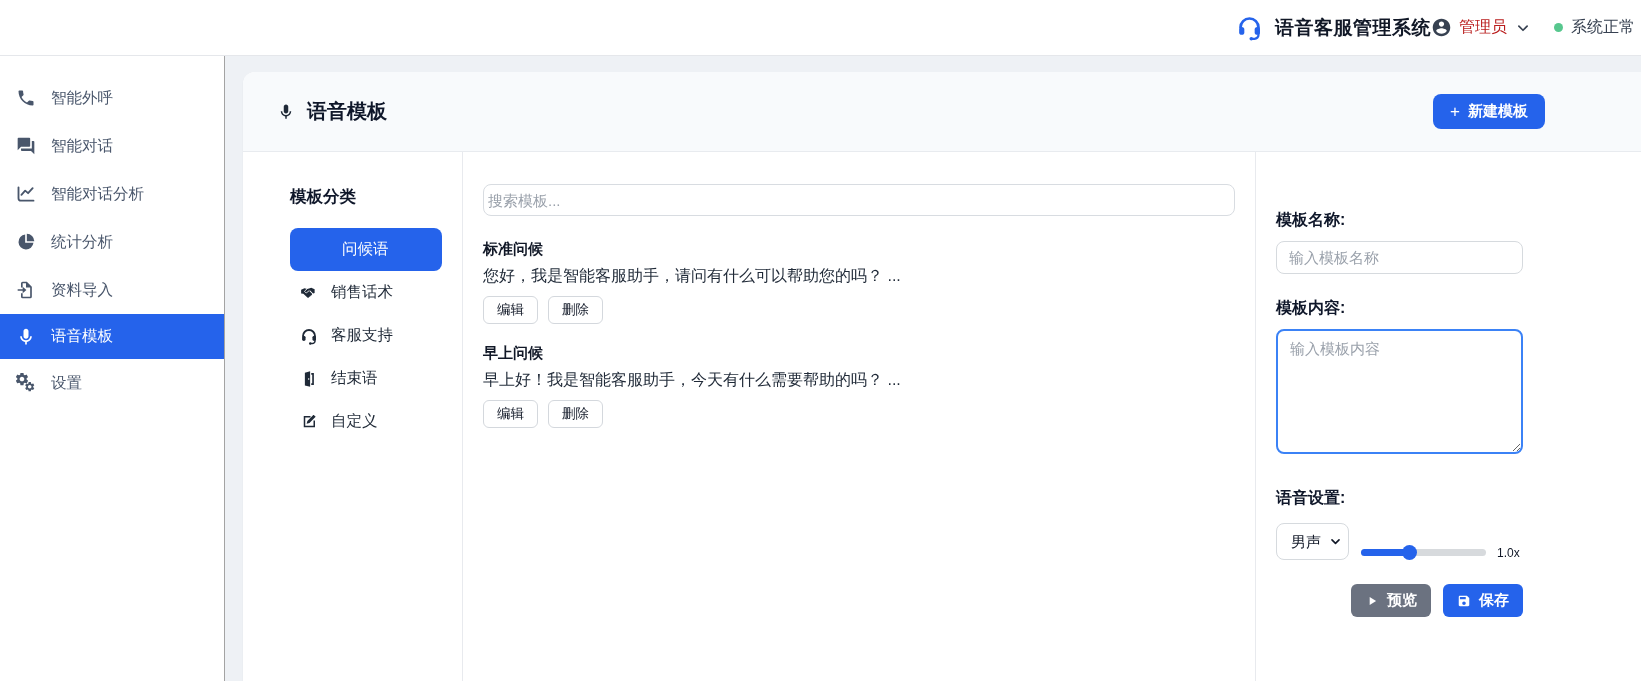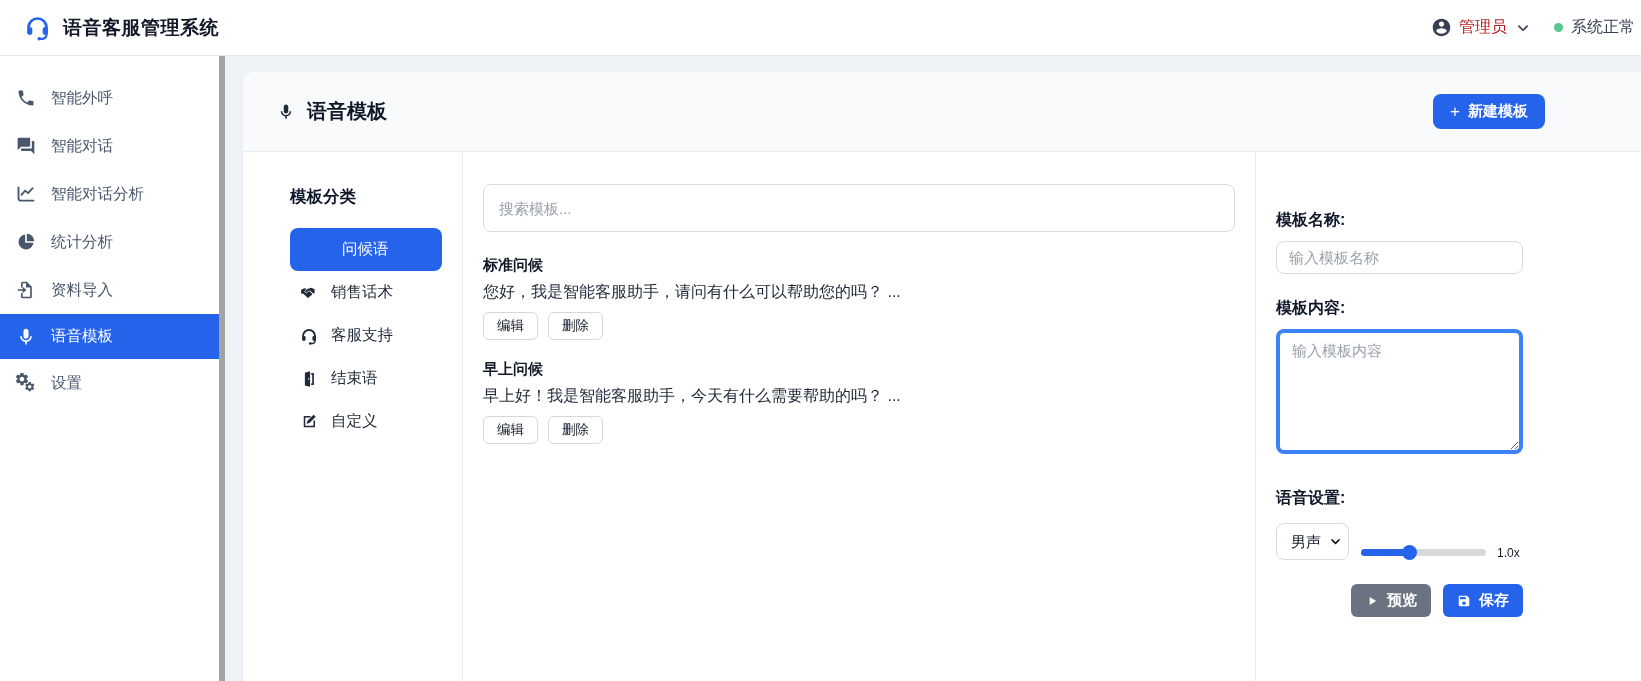--- a/index.html
+++ b/index.html
@@ -7,39 +7,39 @@
   body {
     font-family: "Liberation Sans", "DejaVu Sans", sans-serif;
     background: #eef1f5;
     color: #111827;
   }
   svg { display: block; }
 
   
   .app-header {
     height: 56px; background: #ffffff; border-bottom: 1px solid #e5e7eb;
-    display: flex; align-items: center; justify-content: space-between;
+    display: flex; align-items: center; justify-content: flex-end;
     padding: 0 6px 0 24px;
   }
   .brand { display: flex; align-items: center; gap: 12px; }
   .brand-icon { color: #2563eb; }
   .brand-title { font-size: 19px; font-weight: 700; color: #111827; letter-spacing: .5px; }
   .header-right { display: flex; align-items: center; gap: 22px; }
   .user-menu { display: flex; align-items: center; gap: 7px; color: #b91c1c; cursor: pointer; }
   .user-menu .label { font-size: 16px; }
   .sys-status { display: flex; align-items: center; gap: 8px; white-space: nowrap; }
   .sys-status .dot { width: 9px; height: 9px; border-radius: 50%; background: #57c78e; }
   .sys-status .label { font-size: 16px; color: #374151; }
 
   
   .layout { display: flex; height: 625px; }
 
   
   .sidebar {
-    width: 225px; background: #ffffff; border-right: 6px solid #a3a3a3;
+    width: 225px; background: #ffffff; border-right: 1px solid #a3a3a3;
     padding-top: 18px; flex: none;
   }
   .nav-item {
     height: 48px; display: flex; align-items: center; gap: 15px;
     padding: 0 16px; color: #49566b; font-size: 15.5px; cursor: pointer;
   }
   .nav-item .ic { width: 20px; height: 20px; color: #49566b; flex: none; }
   .nav-item.active { background: #2563eb; color: #ffffff; height: 45px; }
   .nav-item.active .ic { color: #ffffff; }
 
@@ -81,22 +81,22 @@
   }
   .cat-item .ic { width: 18px; height: 18px; color: #1f2937; flex: none; }
   .cat-item.active {
     background: #2563eb; color: #ffffff; border-radius: 8px;
     width: 152px; padding-left: 52px; margin-left: 0;
   }
 
   
   .col-list { flex: 1; border-right: 1px solid #e8eaee; padding: 32px 20px; }
   .search-input {
-    width: 100%; height: 48px; border: 1px solid #d8dce1; border-radius: 8px;
-    padding: 0 15px; font-size: 15px; color: #111827; outline: none;
+    width: 100%; height: 32px; border: 1px solid #d8dce1; border-radius: 8px;
+    padding: 0 4px; font-size: 15px; color: #111827; outline: none;
     font-family: inherit; background: #fff;
   }
   .search-input::placeholder { color: #9aa1ab; }
   .tpl-item { margin-top: 20px; }
   .tpl-item:first-of-type { margin-top: 24px; }
   .tpl-title { font-size: 15px; font-weight: 700; color: #111827; }
   .tpl-preview { font-size: 16px; color: #1f2937; margin-top: 7px; }
   .tpl-actions { display: flex; gap: 10px; margin-top: 9px; align-items: center; }
   .btn-small {
     background: #ffffff; border: 1px solid #d4d8dd; border-radius: 6px;
@@ -108,21 +108,21 @@
   .col-editor { width: 407px; flex: none; padding: 34px 20px 20px 20px; }
   .editor-inner { width: 247px; }
   .field-label { font-size: 16px; font-weight: 700; color: #0f172a; margin-top: 24px; }
   .text-input {
     width: 247px; height: 33px; border: 1px solid #d6dade; border-radius: 8px;
     padding: 0 12px; font-size: 15px; margin-top: 10px; outline: none;
     font-family: inherit; color: #111827; background: #fff;
   }
   .text-input::placeholder, .textarea::placeholder { color: #9aa1ab; }
   .textarea {
-    width: 247px; height: 125px; border: 4px solid #3b82f6; border-radius: 8px;
+    width: 247px; height: 125px; border: 2px solid #3b82f6; border-radius: 8px;
     padding: 9px 12px; font-size: 15px; margin-top: 10px; outline: none;
     resize: both; font-family: inherit; color: #111827; background: #fff;
   }
   .voice-label { margin-top: 30px; }
   .voice-row { display: flex; align-items: flex-end; margin-top: 14px; }
   .voice-select-wrap { position: relative; width: 73px; height: 37px; flex: none; }
   .voice-select {
     width: 73px; height: 37px; border: 1px solid #d6dade; border-radius: 8px;
     font-size: 15px; color: #111827; padding: 0 22px 0 14px;
     appearance: none; -webkit-appearance: none; background: #fff;

